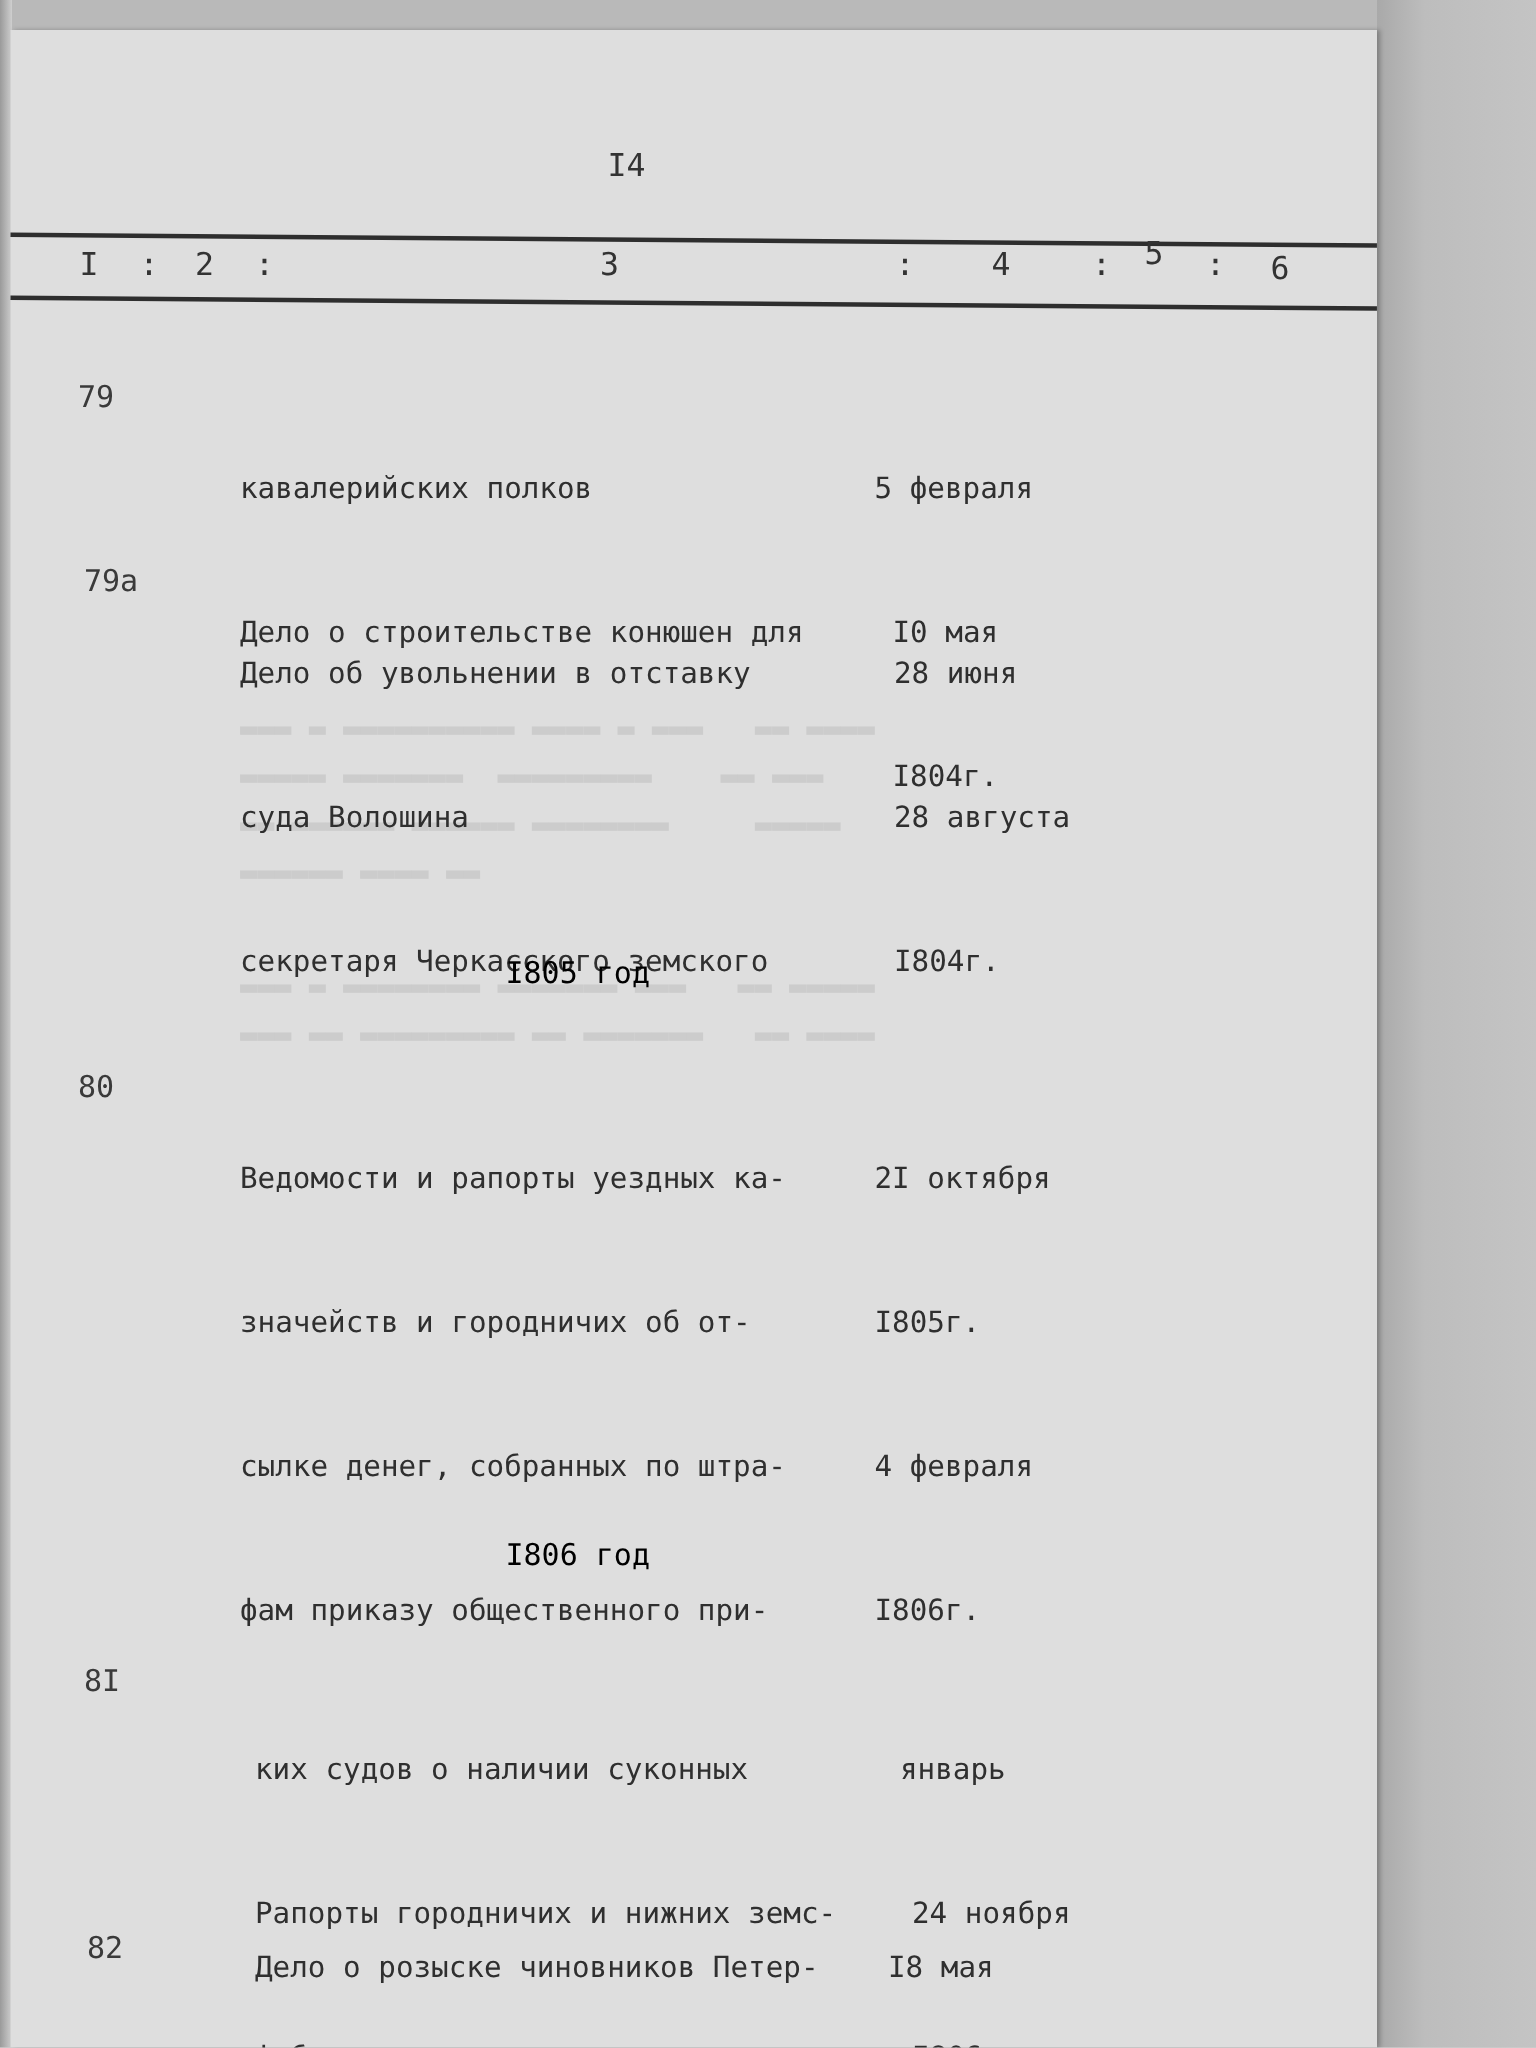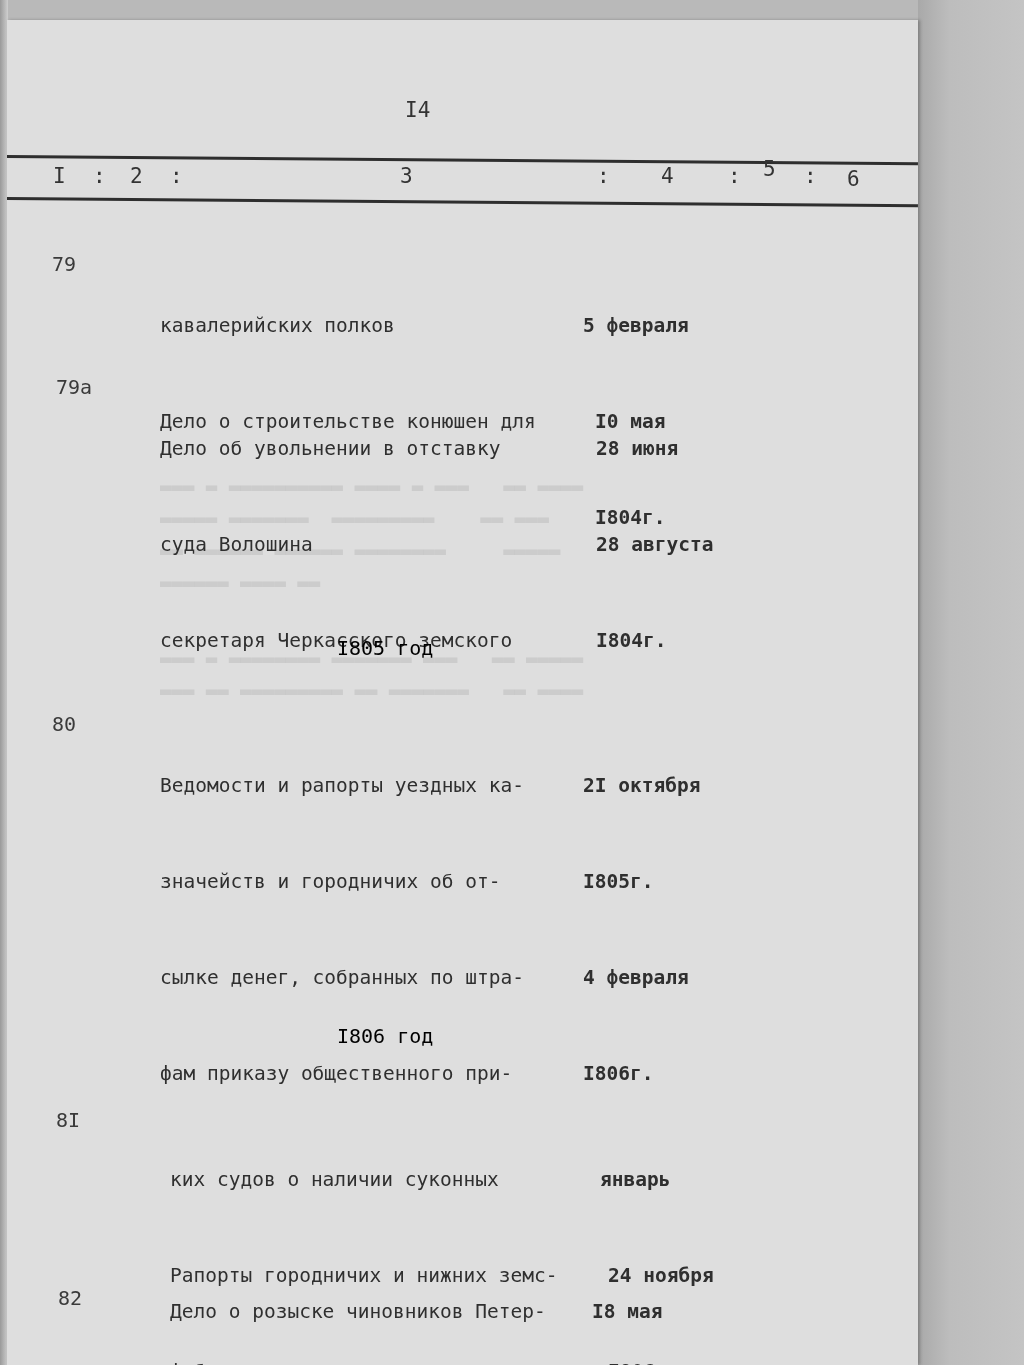--- a/index.html
+++ b/index.html
@@ -79,21 +79,20 @@
       color: #2f2f2f;
       white-space: pre;
     }
     .entry-dates {
       position: absolute;
       left: 583px;
       font-size: 19.5px;
       line-height: 32px;
       color: #2f2f2f;
       white-space: pre;
-      font-weight: bold;
     }
     .year-heading {
       position: absolute;
       font-size: 20px;
       color: #000000;
     }
     .ghost {
       position: absolute;
       color: rgba(120,120,120,0.18);
       font-size: 19px;

